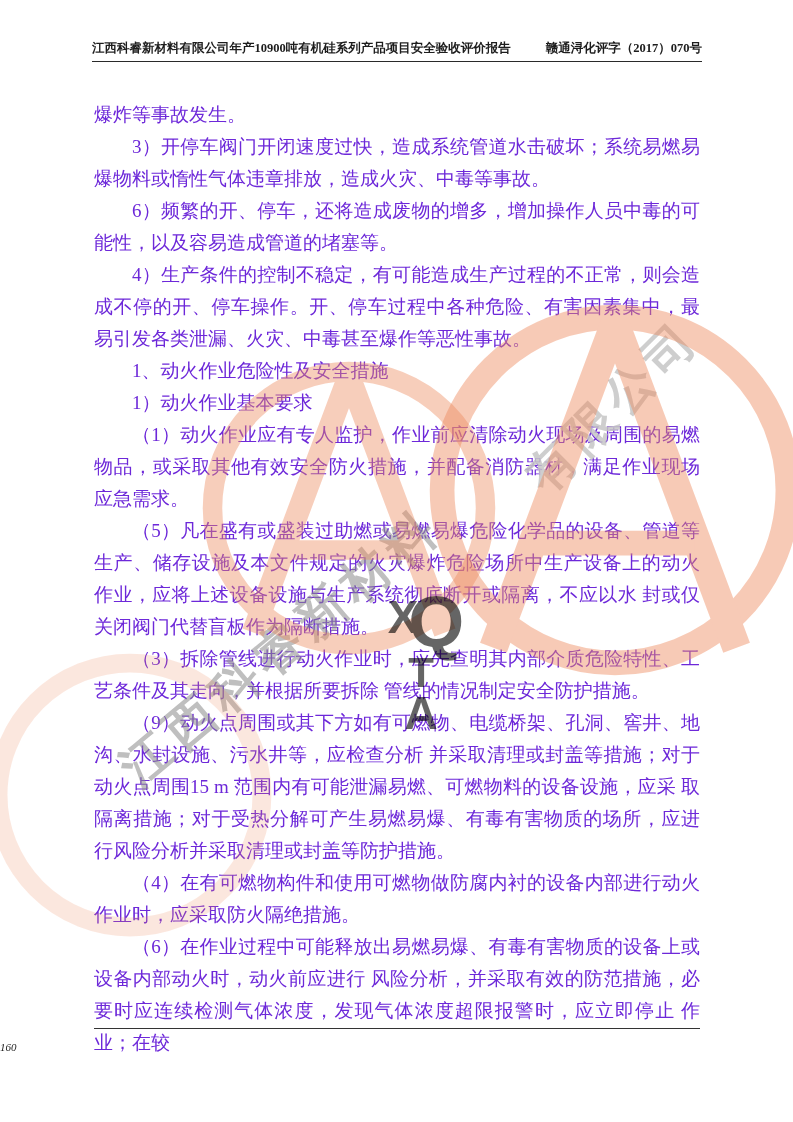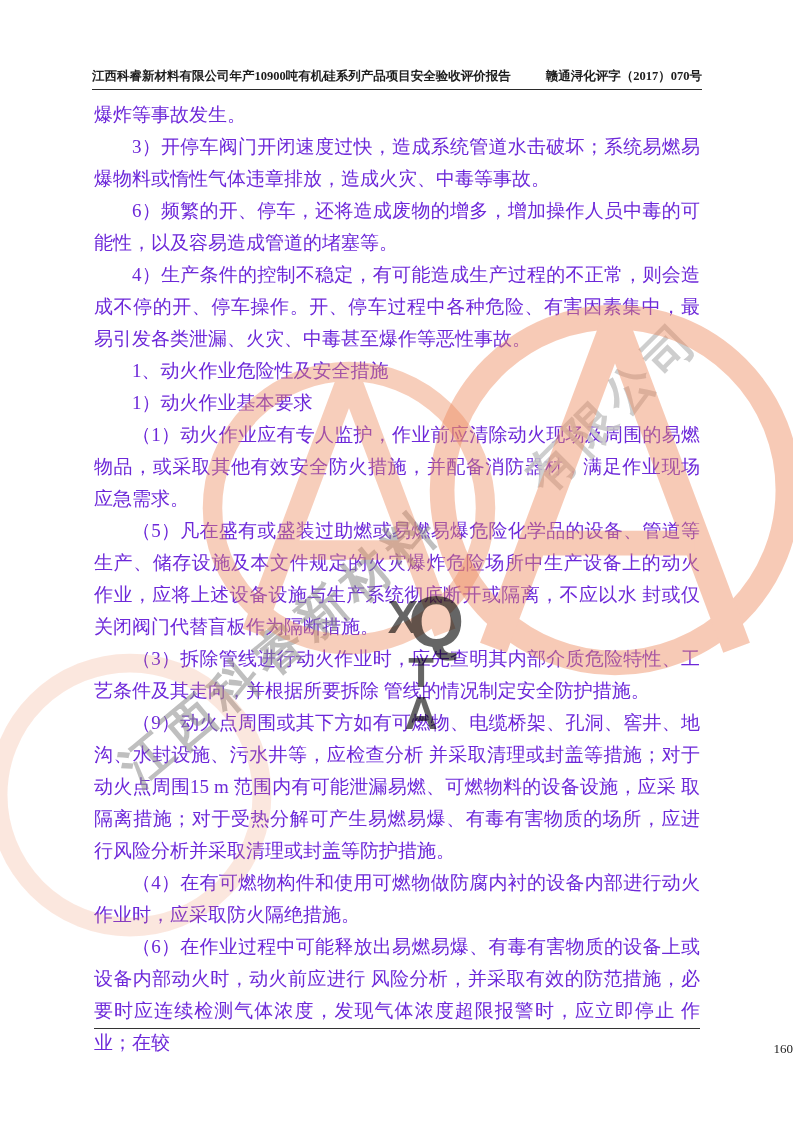--- a/index.html
+++ b/index.html
@@ -3,38 +3,38 @@
 <meta charset="utf-8">
 <style>
   html,body{margin:0;padding:0;background:#e8e8e8;}
   .page{
     position:relative;width:793px;height:1122px;background:#ffffff;
     overflow:hidden;margin:0 auto;
     font-family:"Liberation Serif","DejaVu Serif",serif;
   }
   
   .header{
-    position:absolute;left:92px;top:68px;width:610px;
+    position:absolute;left:92px;top:40px;width:610px;
     display:flex;justify-content:space-between;align-items:flex-end;
     border-bottom:1.5px solid #2a2a2a;padding-bottom:4px;
     font-size:12.5px;font-weight:600;color:#1d1d1d;white-space:nowrap;
   }
   .header .gap{flex:0 0 18px;}
   
   .bodytext{
     position:absolute;left:94px;top:99px;width:606px;
     font-size:19px;line-height:32px;color:#6d28d9;
     text-align:justify;
   }
   .bodytext p{margin:0;padding:0;text-indent:2em;}
   .bodytext p.noindent{text-indent:0;}
   
   .footer-rule{position:absolute;left:94px;top:1028px;width:606px;border-top:1px solid #333;}
-  .pageno{position:absolute;left:0;top:1041px;width:100%;text-align:right;
-    font-size:13px;color:#222;}
+  .pageno{position:absolute;left:0;top:1041px;width:100%;text-align:left;
+    font-size:11px;color:#222;font-style:italic;}
   
   .wm{position:absolute;inset:0;pointer-events:none;}
   .seal{position:absolute;}
   .seal-left{left:199px;top:358px;width:300px;height:300px;opacity:0.42;}
   .seal-right{left:425px;top:300px;width:380px;height:380px;opacity:0.45;}
   .seal-faint{left:-15px;top:650px;width:290px;height:290px;opacity:0.20;}
   .seal circle,.seal path,.seal line{stroke:#EE8B5F;}
   .wm-gray{
     position:absolute;white-space:nowrap;font-weight:600;
     transform-origin:left center;letter-spacing:7px;

